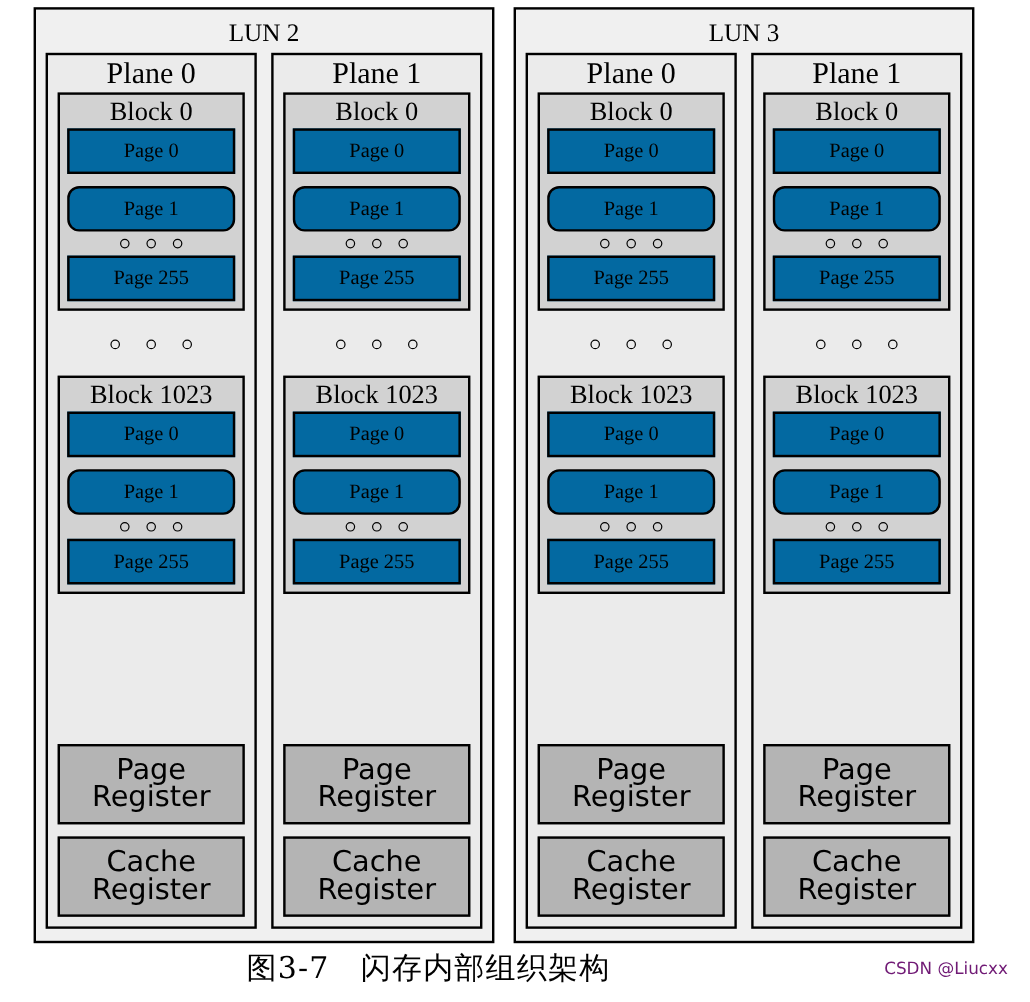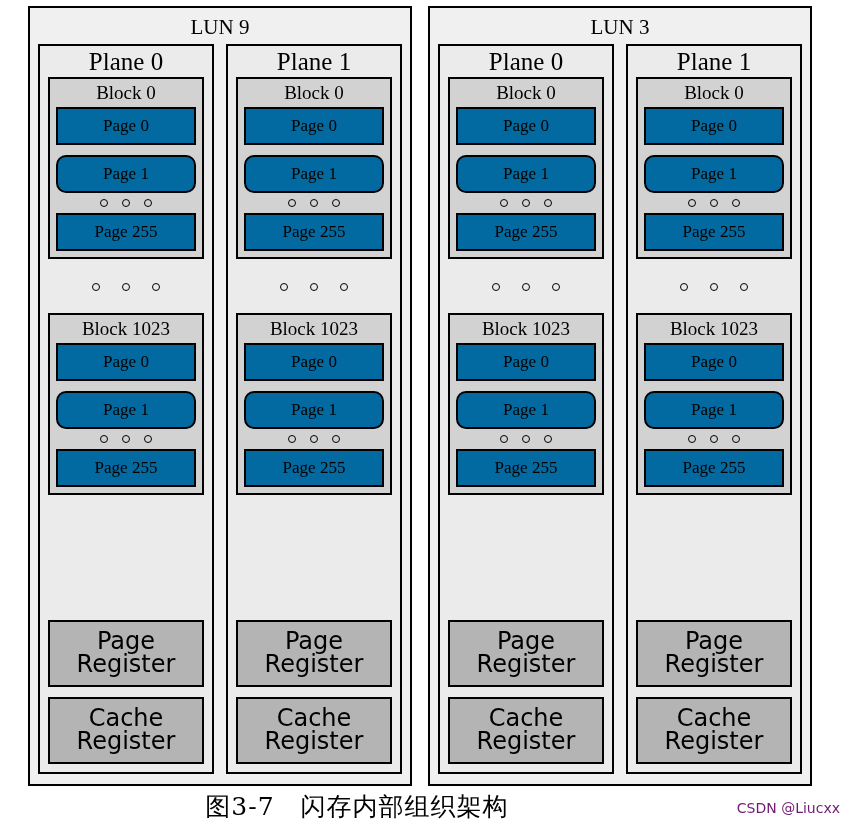--- a/index.html
+++ b/index.html
@@ -60,21 +60,21 @@
     padding-bottom: 3px;
   }
   .block {
     border: 2px solid #000000;
     background: #d2d2d2;
     padding: 3px 6px 6px 6px;
     box-sizing: border-box;
   }
   .block-title {
     text-align: center;
-    font-size: 19px;
+    font-size: 22px;
     line-height: 22px;
     padding-bottom: 3px;
   }
   .page {
     border: 2px solid #000000;
     background: #0369a1;
     text-align: center;
     font-size: 17px;
     line-height: 21px;
     padding: 6px 0 7px 0;
@@ -140,21 +140,21 @@
     color: #701a75;
     font-family: "DejaVu Sans", sans-serif;
   }
 </style>
 </head>
 <body>
 
 <div id="diagram">
 
   <div class="lun">
-    <div class="lun-title">LUN 9</div>
+    <div class="lun-title">LUN 2</div>
     <div class="planes">
 
       <div class="plane">
         <div class="plane-title">Plane 0</div>
         <div class="block">
           <div class="block-title">Block 0</div>
           <div class="page">Page 0</div>
           <div class="page">Page 1</div>
           <div class="dots">
             <span class="dot"></span>

